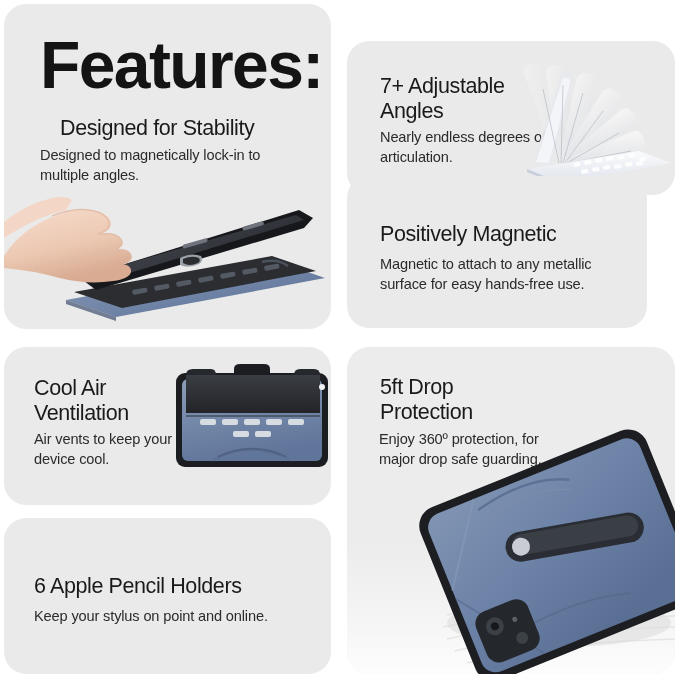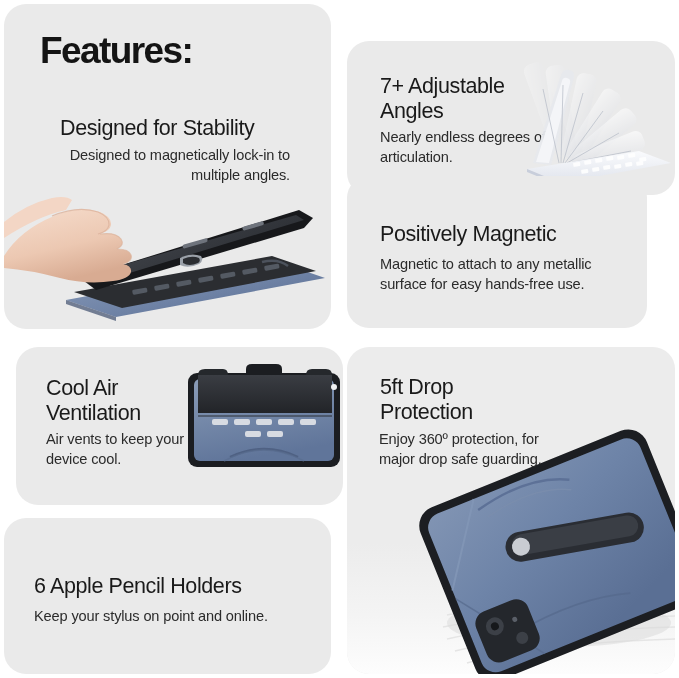--- a/index.html
+++ b/index.html
@@ -13,21 +13,21 @@
 
   .card {
     position: absolute;
     background: #eaeaea;
     border-radius: 22px;
     overflow: hidden;
   }
 
   
   .features-title {
-    font-size: 37px;
+    font-size: 66px;
     font-weight: 700;
     letter-spacing: -1.6px;
     color: #141414;
     line-height: 1;
   }
   .head {
     font-size: 21.5px;
     font-weight: 500;
     color: #1a1a1a;
     letter-spacing: -0.4px;
@@ -38,38 +38,38 @@
     font-weight: 400;
     color: #2b2b2b;
     letter-spacing: -0.15px;
     line-height: 1.38;
   }
 
   
   #card-stability { left: 4px; top: 4px; width: 327px; height: 325px; }
   #card-stability .features-title { position: absolute; left: 36px; top: 28px; }
   #card-stability .head { position: absolute; left: 36px; top: 112px; margin-left: 20px; }
-  #card-stability .body { position: absolute; left: 36px; top: 141px; width: 250px; text-align: right; }
+  #card-stability .body { position: absolute; left: 36px; top: 141px; width: 250px; }
 
   
   .photo-stability { position: absolute; left: 0; top: 178px; width: 327px; height: 147px; }
 
   
   #card-angles { left: 347px; top: 4px; width: 328px; height: 154px; margin-top: 37px; }
   #card-angles .head { position: absolute; left: 33px; top: 33px; width: 180px; }
   #card-angles .body { position: absolute; left: 33px; top: 86px; width: 190px; }
   .photo-angles { position: absolute; right: 4px; top: 18px; width: 150px; height: 132px; }
 
   
   #card-magnetic { left: 347px; top: 176px; width: 300px; height: 152px; }
   #card-magnetic .head { position: absolute; left: 33px; top: 46px; }
   #card-magnetic .body { position: absolute; left: 33px; top: 78px; width: 245px; }
 
   
-  #card-cool { left: 16px; top: 347px; width: 327px; height: 158px; }
+  #card-cool { left: 4px; top: 347px; width: 327px; height: 158px; }
   #card-cool .head { position: absolute; left: 30px; top: 29px; width: 150px; }
   #card-cool .body { position: absolute; left: 30px; top: 82px; width: 160px; }
   .photo-cool { position: absolute; left: 168px; top: 10px; width: 160px; height: 140px; }
 
   
   #card-drop { left: 347px; top: 347px; width: 328px; height: 327px; background: #ececec; }
   #card-drop .head { position: absolute; left: 33px; top: 28px; width: 160px; }
   #card-drop .body { position: absolute; left: 32px; top: 82px; width: 190px; }
   .photo-drop { position: absolute; left: 0; top: 0; width: 328px; height: 327px; }
 

